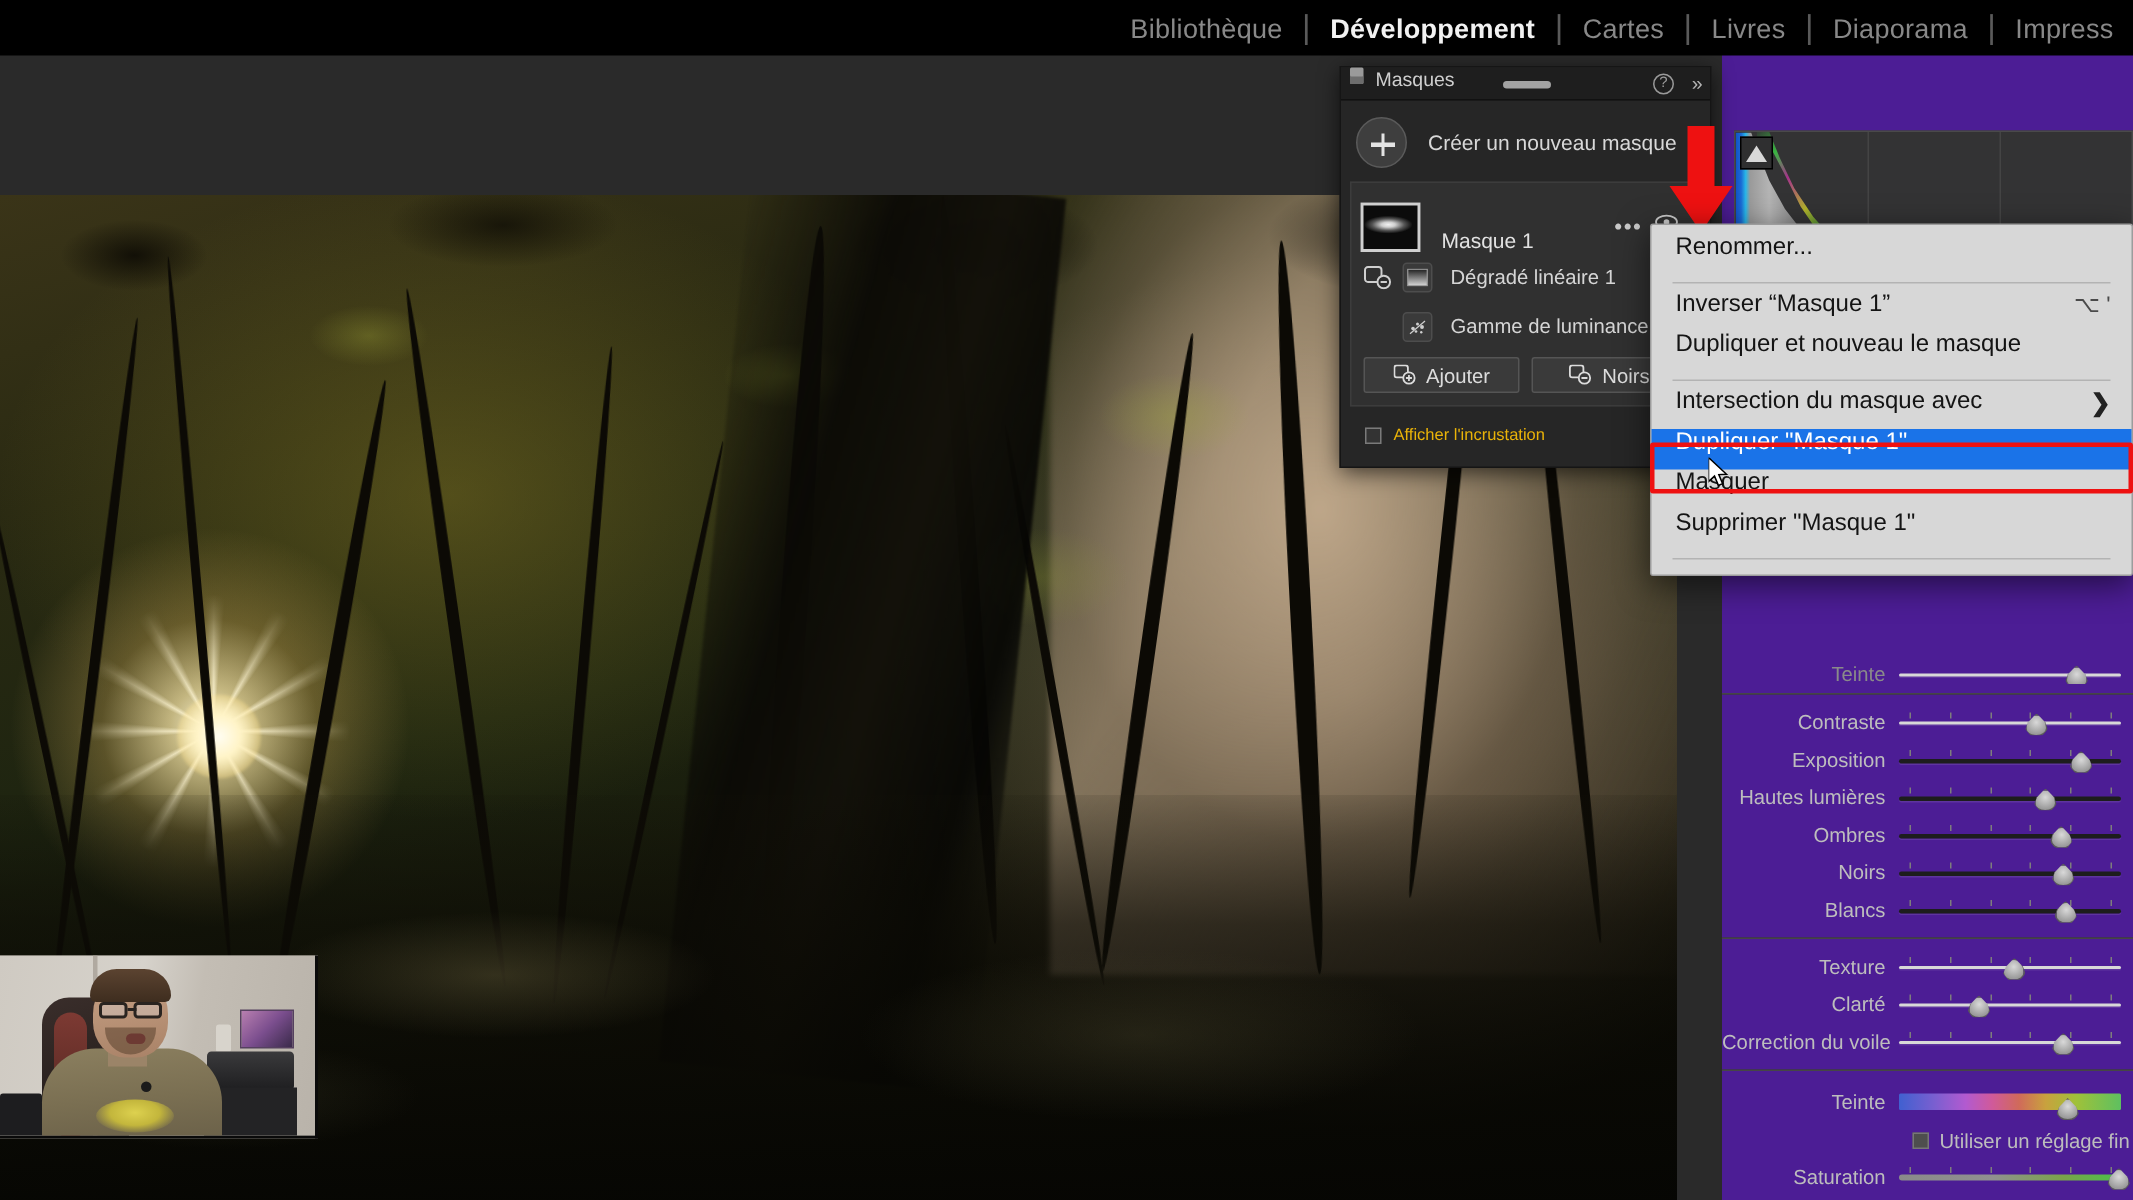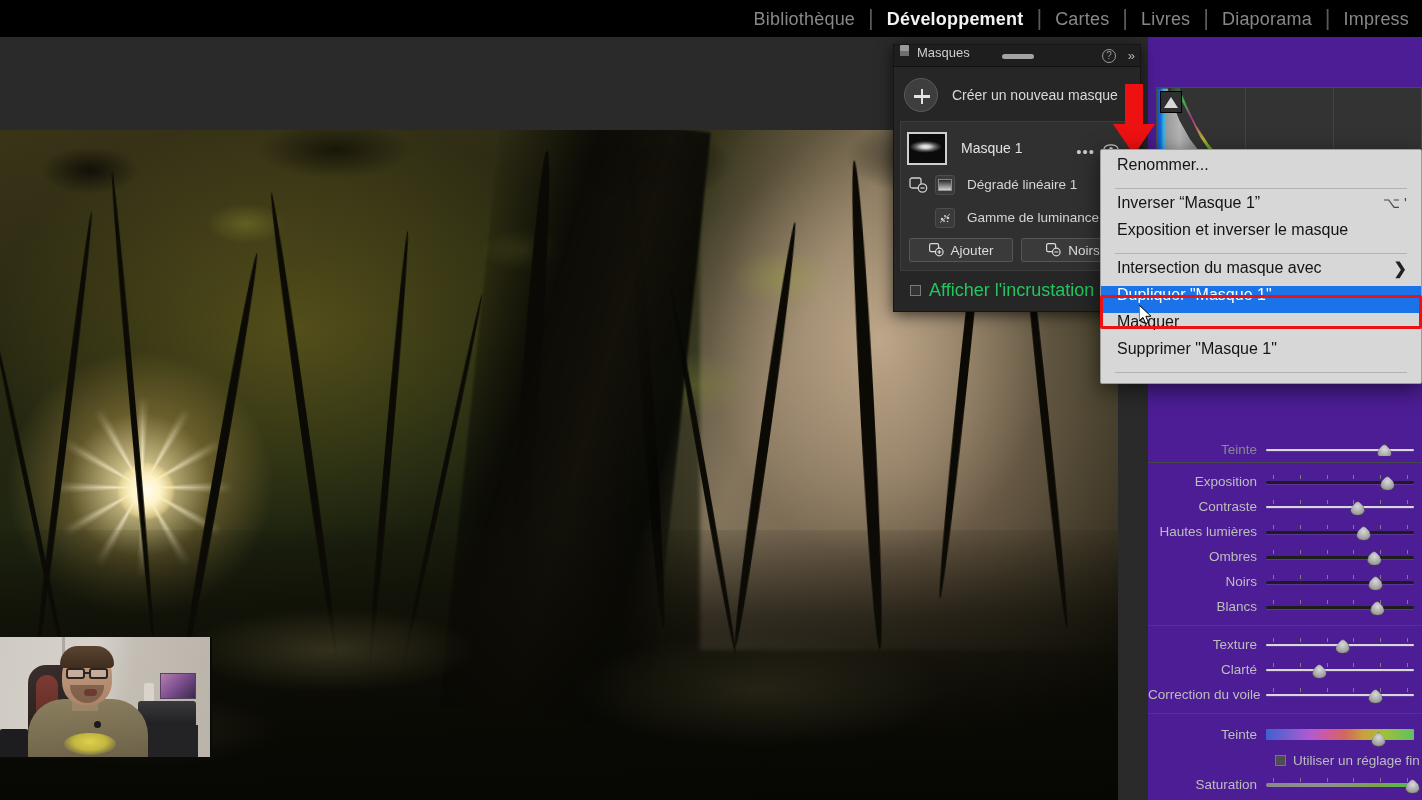--- a/index.html
+++ b/index.html
@@ -241,21 +241,21 @@
     position:relative; flex:0 0 34px;
   }
   .newmask .circ:before, .newmask .circ:after {
     content:""; position:absolute; background:#e3e3e3;
   }
   .newmask .circ:before { left:9px; top:16px; width:16px; height:2.5px; }
   .newmask .circ:after { left:15.5px; top:9.5px; width:2.5px; height:15px; }
   .newmask .txt { color:#d8d8d8; font-size:14px; margin-left:14px; white-space:nowrap; }
 
   .maskcard { background:#303030; border:1px solid #3c3c3c; margin-top:4px; padding:6px; }
-  .maskrow { display:flex; align-items:center; height:40px; position:relative; }
+  .maskrow { display:flex; align-items:flex-end; height:40px; position:relative; }
   .maskthumb {
     width:40px; height:33px; border:2px solid #cfcfcf; flex:0 0 40px;
     background: radial-gradient(ellipse 19px 7px at 46% 44%, #f2f2f2 0%, #cfcfcf 24%, #555 56%, #0b0b0b 85%), #050505;
   }
   .maskrow .nm { color:#e2e2e2; font-size:14px; margin-left:14px; }
   .maskrow .dots { position:absolute; right:32px; top:15px; color:#c9c9c9; font-size:15px; letter-spacing:1px; }
   .maskrow .eye { position:absolute; right:8px; top:13px; width:16px; height:12px; }
 
   .subrow { display:flex; align-items:center; height:33px; padding-left:2px; }
   .subrow .badge {
@@ -267,21 +267,21 @@
 
   .addsub { display:flex; gap:8px; padding:4px 2px 2px 2px; }
   .addsub .btn {
     flex:1; height:24px; background:#3a3a3a; border:1px solid #555; border-radius:2px;
     display:flex; align-items:center; justify-content:center; gap:7px;
     color:#dcdcdc; font-size:13.5px; white-space:nowrap; overflow:hidden;
   }
 
   .overlayrow { display:flex; align-items:center; height:26px; padding-left:10px; margin-top:6px; }
   .overlayrow .cb { width:11px; height:11px; border:1px solid #7a7a7a; background:#333; margin-right:8px; }
-  .overlayrow .t { color:#22c55e; font-size:18px; }
+  .overlayrow .t { color:#eab308; font-size:11px; }
 
   
   .ctxmenu {
     position:absolute; left:1100px; top:149px; width:322px;
     background:#d7d7d7; border:1px solid #9c9c9c; border-radius:2px;
     box-shadow: 0 6px 22px rgba(0,0,0,.55);
     padding:6px 0 5px 0;
   }
   .ctxmenu .item {
     height:27px; display:flex; padding:0 14px 0 16px;
@@ -388,48 +388,48 @@
 
       <div class="srow thin" style="height:13px;overflow:hidden;">
         <div class="lab" style="color:#8a8a8a;">Teinte</div>
         <div class="track">
           <div class="bar"></div>
           <div class="knob" style="left:80%;"></div>
         </div>
       </div>
       <div class="divider"></div>
 
+      <div class="srow thin">
+        <div class="lab">Contraste</div>
+        <div class="track">
+          <div class="ticks">
+              <span style="left:5%"></span>
+              <span style="left:23%"></span>
+              <span style="left:41%"></span>
+              <span style="left:59%"></span>
+              <span style="left:77%"></span>
+              <span style="left:95%"></span>
+            </div>
+          <div class="bar"></div>
+          <div class="knob" style="left:62%;"></div>
+        </div>
+      </div>
       <div class="srow">
         <div class="lab">Exposition</div>
         <div class="track">
           <div class="ticks">
               <span style="left:5%"></span>
               <span style="left:23%"></span>
               <span style="left:41%"></span>
               <span style="left:59%"></span>
               <span style="left:77%"></span>
               <span style="left:95%"></span>
             </div>
           <div class="bar" style="background:#1d1d1d;"></div>
           <div class="knob" style="left:82%;"></div>
-        </div>
-      </div>
-      <div class="srow thin">
-        <div class="lab">Contraste</div>
-        <div class="track">
-          <div class="ticks">
-              <span style="left:5%"></span>
-              <span style="left:23%"></span>
-              <span style="left:41%"></span>
-              <span style="left:59%"></span>
-              <span style="left:77%"></span>
-              <span style="left:95%"></span>
-            </div>
-          <div class="bar"></div>
-          <div class="knob" style="left:62%;"></div>
         </div>
       </div>
       <div class="srow">
         <div class="lab">Hautes lumières</div>
         <div class="track">
           <div class="ticks">
               <span style="left:5%"></span>
               <span style="left:23%"></span>
               <span style="left:41%"></span>
               <span style="left:59%"></span>
@@ -667,21 +667,21 @@
   <div class="ctxmenu">
     <div class="item">
       <span>Renommer...</span>
     </div>
     <div class="sep"></div>
     <div class="item">
       <span>Inverser “Masque 1”</span>
       <span class="sc">⌥ '</span>
     </div>
     <div class="item">
-      <span>Exposition et inverser le masque</span>
+      <span>Dupliquer et nouveau le masque</span>
     </div>
     <div class="sep"></div>
     <div class="item">
       <span>Intersection du masque avec</span>
       <span class="arr">❯</span>
     </div>
     <div class="item sel">
       <span>Dupliquer "Masque 1"</span>
     </div>
     <div class="item">

